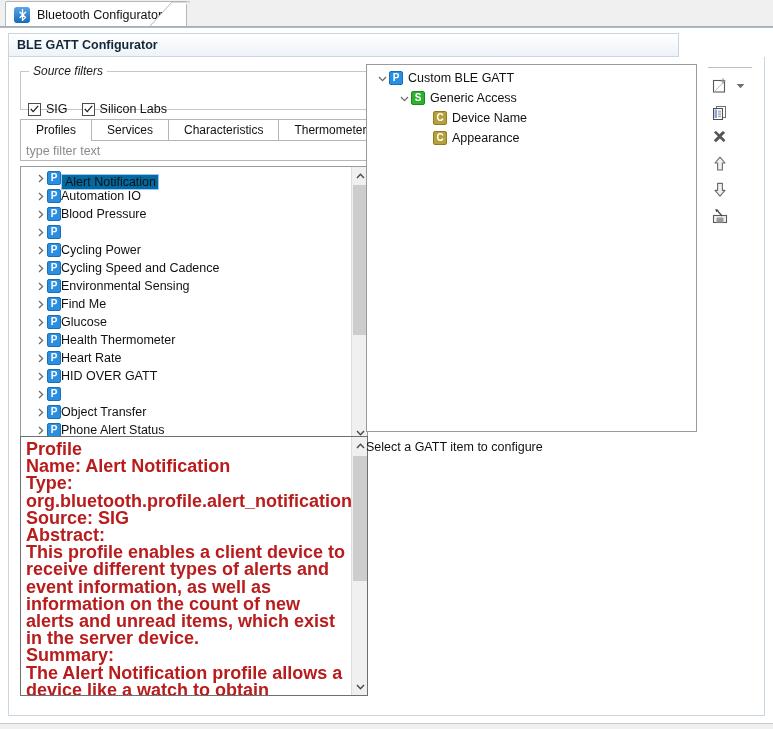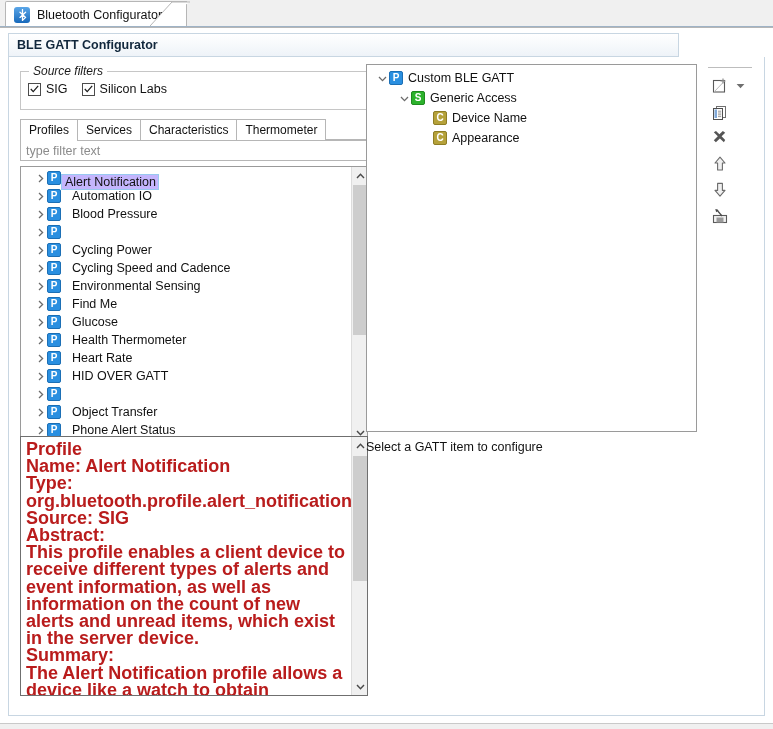--- a/index.html
+++ b/index.html
@@ -110,21 +110,21 @@
     left: 8px; top: -8px;
     padding: 0 4px;
     background: #ffffff;
     font-style: italic;
     font-size: 12px;
     color: #1a1a1a;
     text-align: center;
   }
   .filter-row {
     position: absolute;
-    left: 7px; top: 10px;
+    left: 7px; top: 30px;
     display: flex;
     gap: 14px;
   }
   .cbwrap {
     display: flex;
     align-items: center;
     gap: 5px;
   }
   .checkbox {
     width: 13px; height: 13px;
@@ -147,21 +147,21 @@
   }
   .tabrow {
     position: relative;
     display: flex;
     align-items: flex-end;
     height: 21px;
   }
   .tab {
     position: relative;
     height: 21px;
-    padding: 0 8px;
+    padding: 0 15px;
     display: flex;
     align-items: center;
     font-size: 12px;
     color: #111;
     box-sizing: border-box;
     background: #ffffff;
     border: 1px solid #b6b6b6;
     border-bottom: none;
     white-space: nowrap;
   }
@@ -218,25 +218,25 @@
     height: 18px;
     display: flex;
     align-items: center;
     padding-left: 12px;
     box-sizing: border-box;
   }
   .tree-item .label {
     font-size: 12.5px;
     color: #111;
     white-space: nowrap;
-    padding: 1px 3px 1px 11px;
+    padding: 1px 3px 1px 0;
     line-height: 14px;
   }
   .tree-item.selected .label {
-    background: #c4b5fd;
+    background: #0369a1;
     border: 1px solid #99c9f0;
     padding: 0px 2px 0px 3px;
     margin-top: 8px;
   }
   .twisty {
     width: 14px;
     flex: 0 0 auto;
     display: flex;
     align-items: center;
     justify-content: center;

